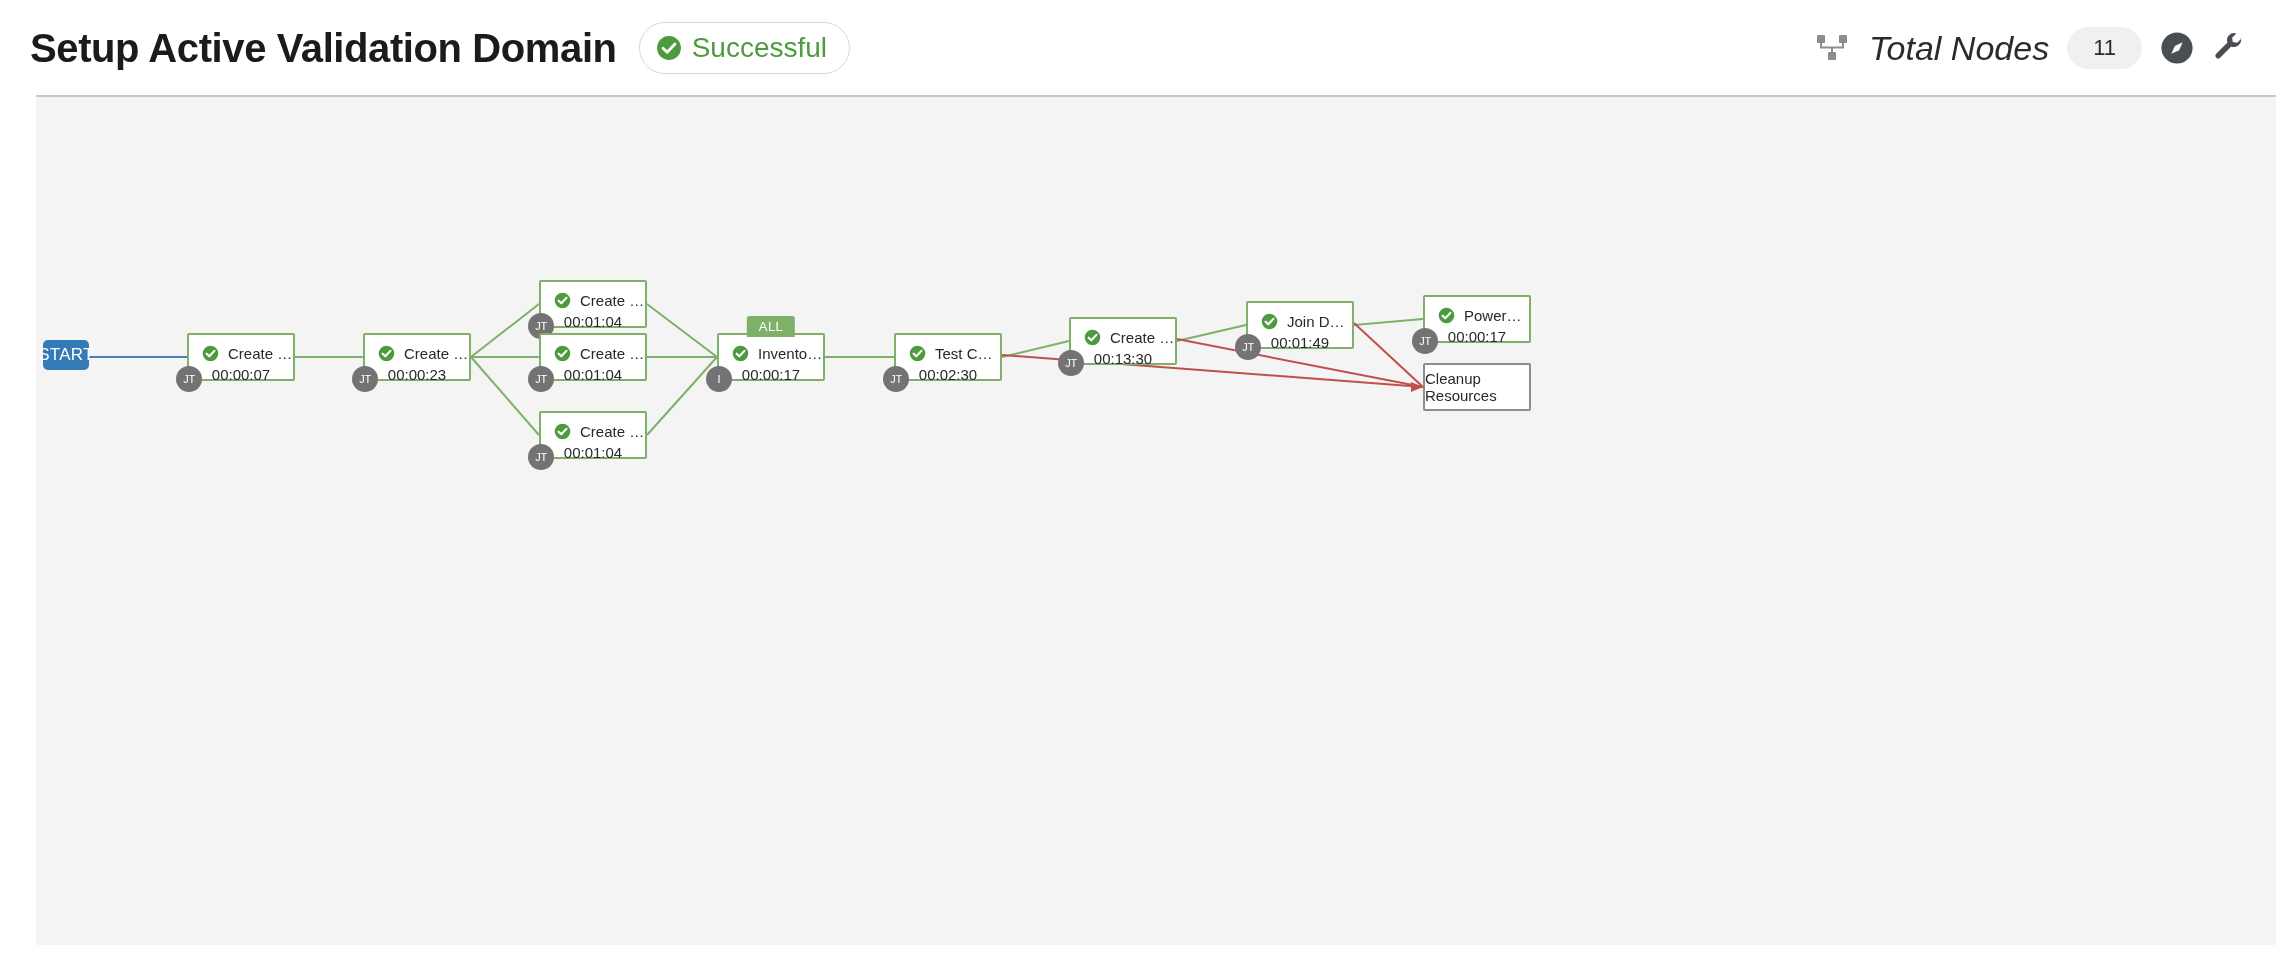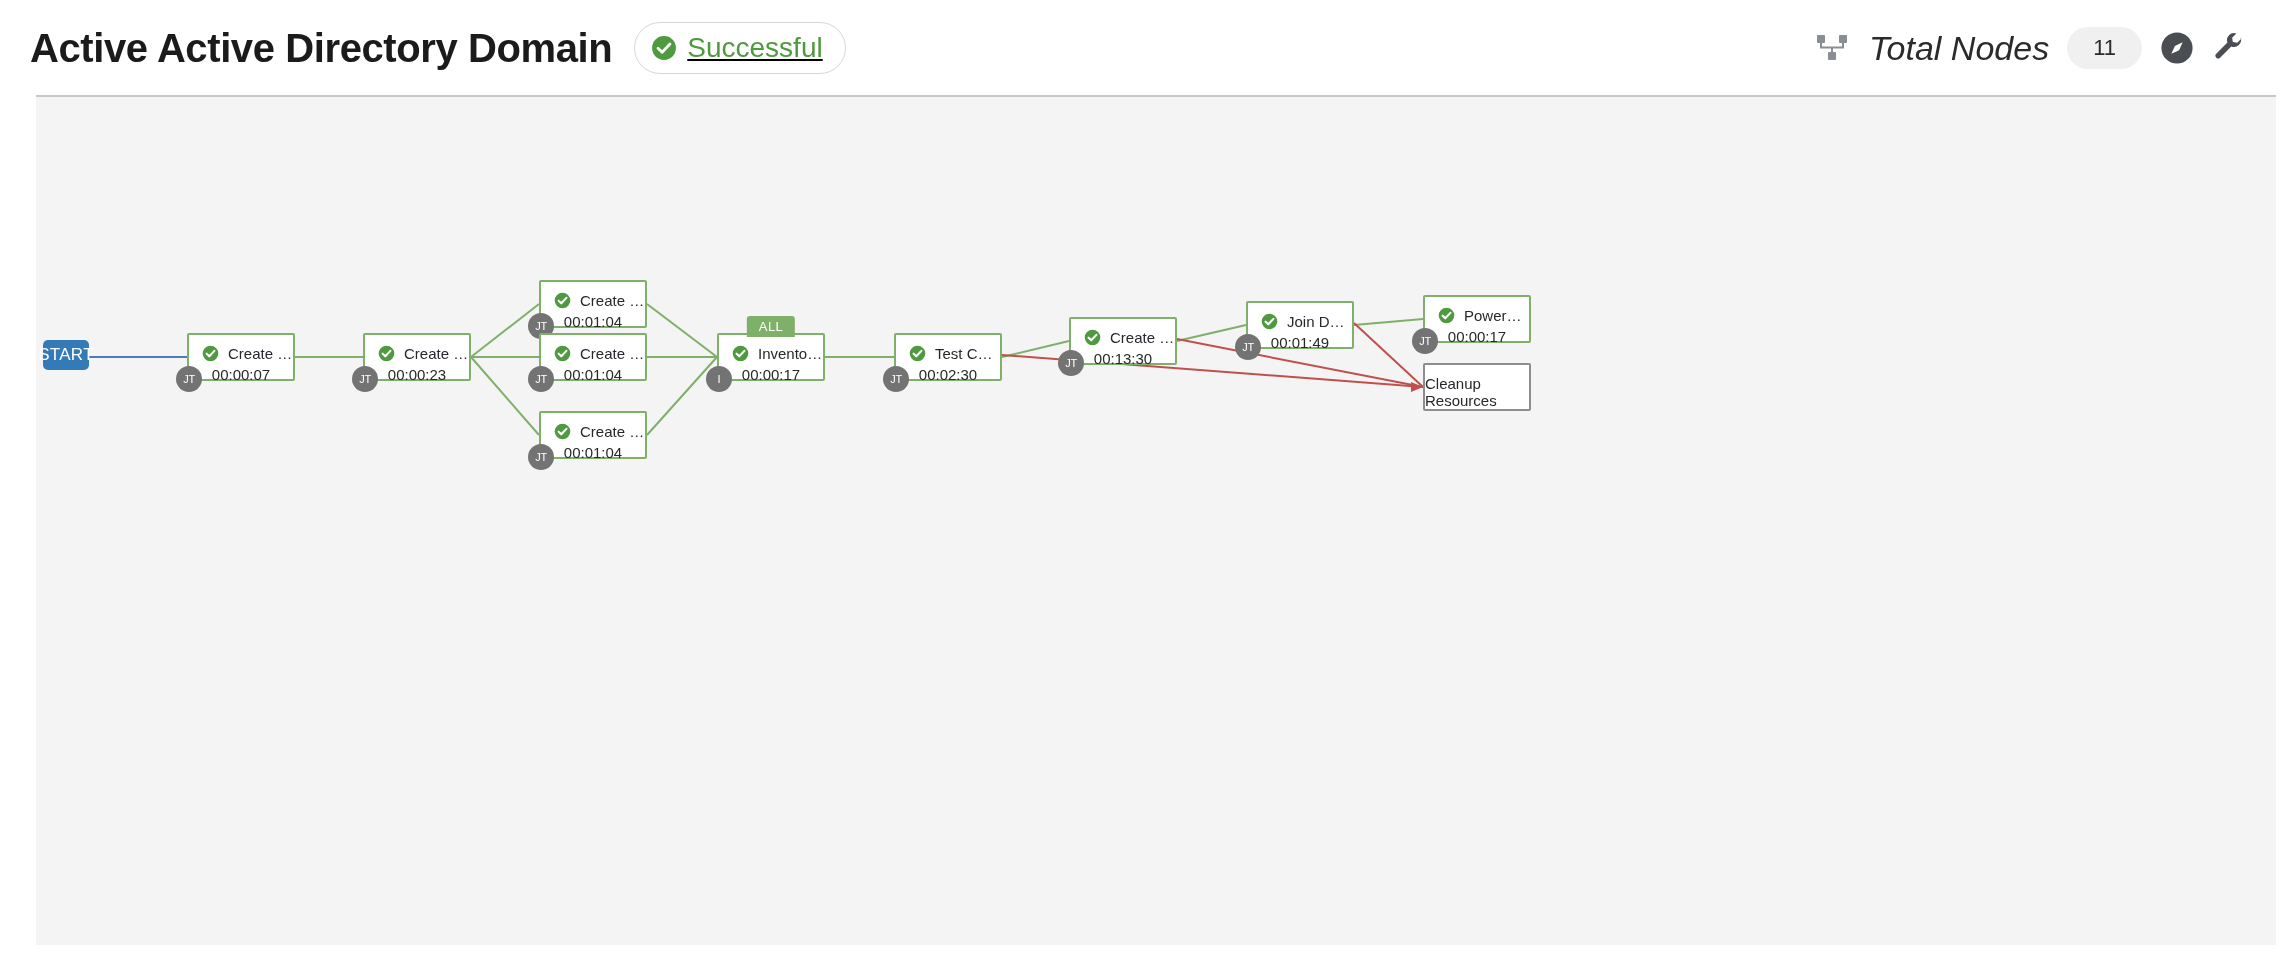--- a/index.html
+++ b/index.html
@@ -40,21 +40,20 @@
   }
   #status-badge {
     display: flex;
     align-items: center;
     gap: 10px;
     margin-left: 22px;
     padding: 9px 22px 9px 16px;
     border: 1px solid #d7d7d7;
     border-radius: 30px;
     background: #ffffff;
-    text-decoration: underline;
   }
   #status-badge .badge-text {
     font-size: 28px;
     color: #4e9a3e;
     white-space: nowrap;
   }
   .check-circle {
     width: 26px; height: 26px;
     flex: 0 0 26px;
   }
@@ -128,21 +127,21 @@
     text-overflow: ellipsis;
   }
   .node-elapsed {
     text-align: center;
     font-size: 15px;
     color: #26282b;
     padding-top: 4px;
   }
   .node.pending .node-centered {
     display: flex;
-    align-items: flex-end;
+    align-items: center;
     justify-content: center;
     height: 100%;
     font-size: 15px;
     color: #26282b;
   }
   .node-check { width: 17px; height: 17px; flex: 0 0 17px; }
 
   .jt-badge {
     position: absolute;
     left: -13px;
@@ -197,21 +196,21 @@
   }
 </style>
 </head>
 <body>
 
 <div id="page">
 
   <div id="header">
 
     <div id="header-left">
-      <div id="page-title">Active Active Directory Domain</div>
+      <div id="page-title">Setup Active Validation Domain</div>
 
       <div id="status-badge">
         <svg class="check-circle" viewBox="0 0 24 24">
           <circle cx="12" cy="12" r="11" fill="#4e9a3e"></circle>
           <path d="M6.5 12.3 L10.3 16 L17.5 8.3" fill="none" stroke="#ffffff" stroke-width="2.6" stroke-linecap="round" stroke-linejoin="round"></path>
         </svg>
         <span class="badge-text">Successful</span>
       </div>
     </div>
 

